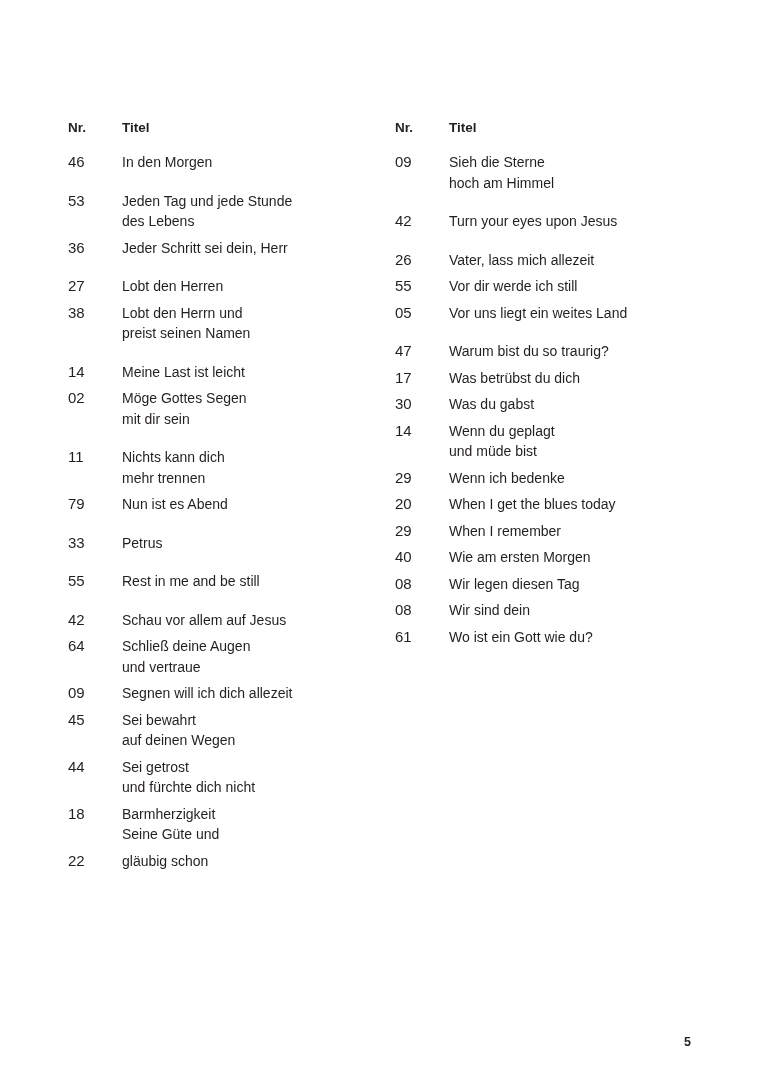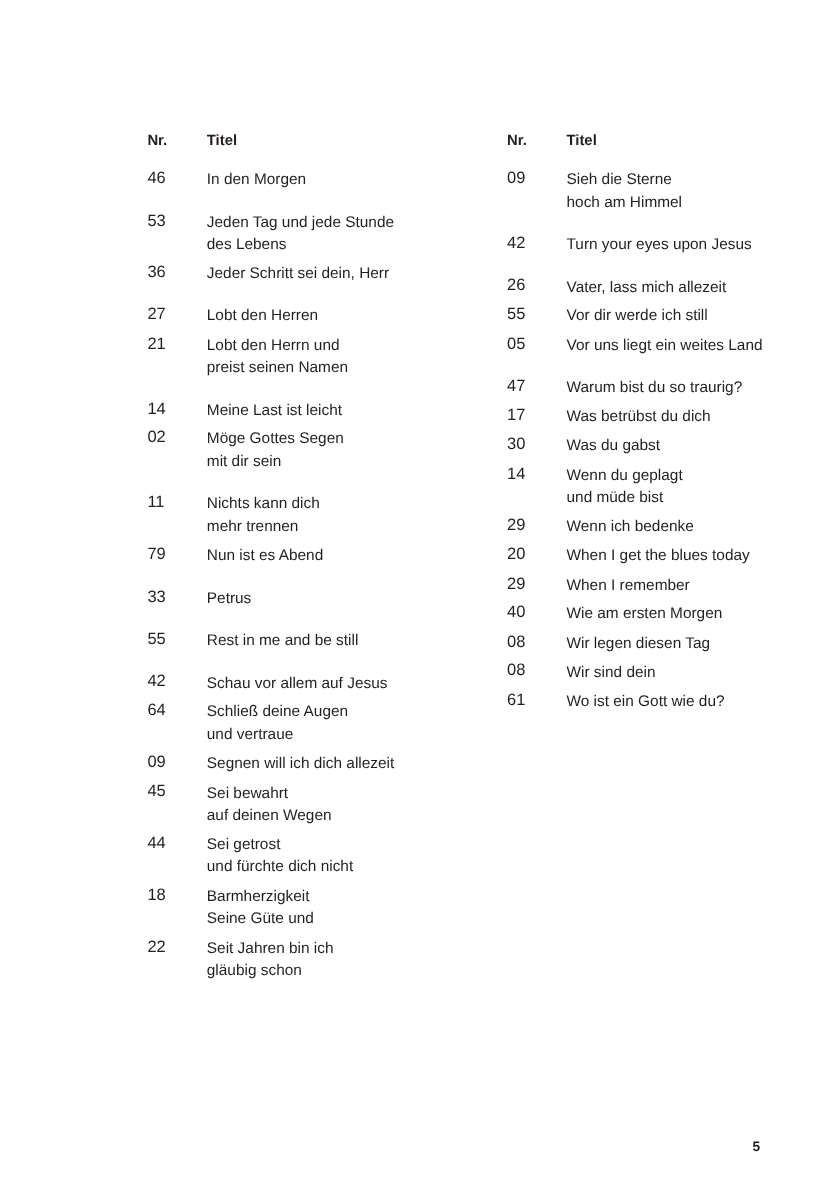--- a/index.html
+++ b/index.html
@@ -16,21 +16,20 @@
     color: #231f20;
     overflow: hidden;
   }
   .columns {
     position: absolute;
     left: 0;
     top: 120px;
     width: 761px;
     display: flex;
     flex-direction: row;
-    justify-content: flex-end;
   }
   .column {
     display: block;
   }
   .column.left  { margin-left: 68px;  width: 300px; }
   .column.right { margin-left: 27px;  width: 300px; }
 
   .head-row {
     display: flex;
     flex-direction: row;
@@ -111,21 +110,21 @@
           </div>
         </div>
         <div class="group">
           <div class="entry">
             <div class="entry-nr">27</div>
             <div class="entry-title">
               <span class="ln">Lobt den Herren</span>
             </div>
           </div>
           <div class="entry">
-            <div class="entry-nr">21</div>
+            <div class="entry-nr">38</div>
             <div class="entry-title">
               <span class="ln">Lobt den Herrn und</span>
               <span class="ln">preist seinen Namen</span>
             </div>
           </div>
         </div>
         <div class="group">
           <div class="entry">
             <div class="entry-nr">14</div>
             <div class="entry-title">
@@ -208,21 +207,20 @@
           <div class="entry">
             <div class="entry-nr">18</div>
             <div class="entry-title">
               <span class="ln">Barmherzigkeit</span>
               <span class="ln">Seine Güte und</span>
             </div>
           </div>
           <div class="entry">
             <div class="entry-nr">22</div>
             <div class="entry-title">
-              <span class="ln">Seit Jahren bin ich</span>
               <span class="ln">gläubig schon</span>
             </div>
           </div>
         </div>
       </div>
       <div class="column right">
         <div class="head-row">
           <div class="head-nr">Nr.</div>
           <div class="head-titel">Titel</div>
         </div>

